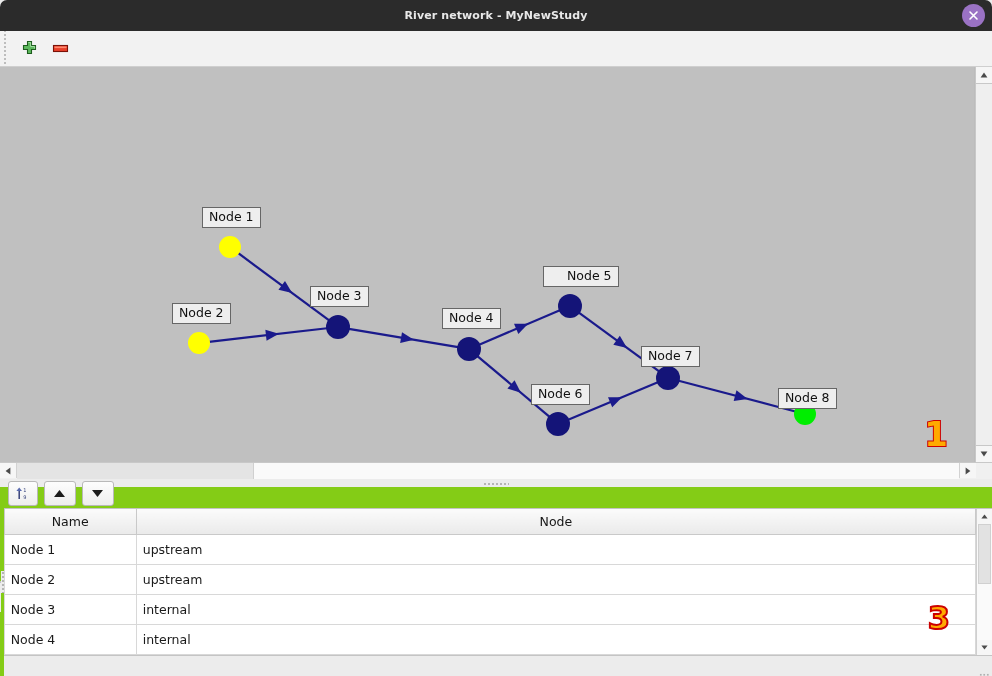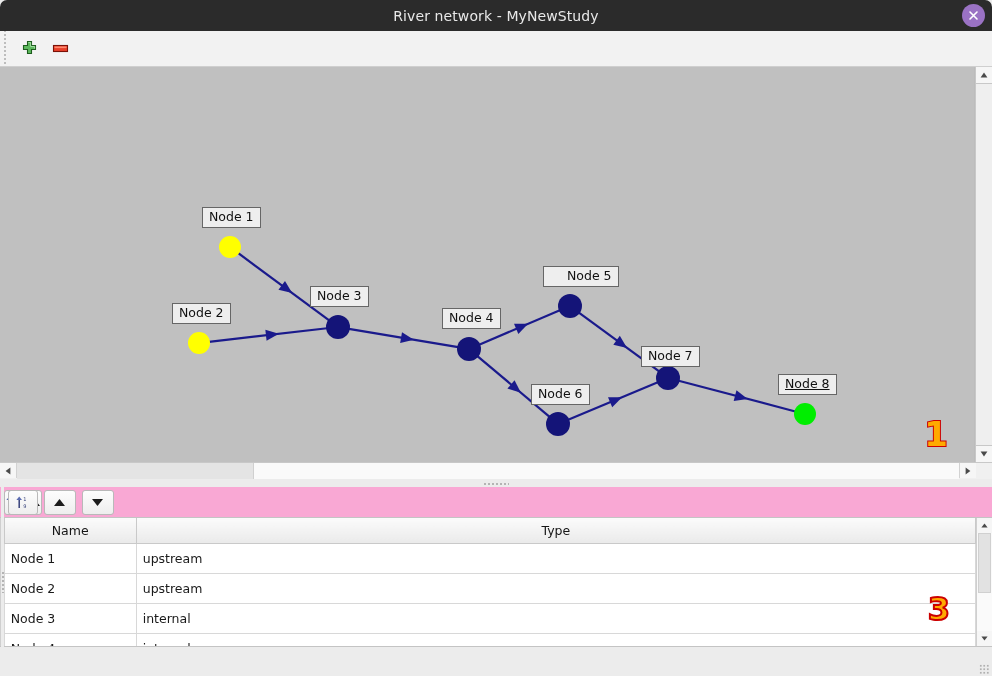--- a/index.html
+++ b/index.html
@@ -25,22 +25,22 @@
     background: #2b2b2b;
     border-top-left-radius: 7px;
     border-top-right-radius: 7px;
     flex: 0 0 auto;
     display: flex;
     align-items: center;
     justify-content: center;
   }
   .titlebar-text {
     color: #e8e8e8;
-    font-size: 14px;
-    font-weight: normal;
+    font-size: 11px;
+    font-weight: bold;
     letter-spacing: 0.1px;
     user-select: none;
   }
   .close-btn {
     position: absolute;
     right: 7px; top: 4px;
     width: 23px; height: 23px;
     border-radius: 50%;
     background: #9a72c4;
     display: flex; align-items: center; justify-content: center;
@@ -173,22 +173,23 @@
   .splitter-dots {
     width: 26px; height: 3px;
     background-image: radial-gradient(#b4b4b4 0.8px, transparent 0.8px);
     background-size: 4px 4px;
   }
 
   
   .bottom {
     flex: 1 1 auto;
     display: flex;
-    background: #f9a8d4;
+    background: #84cc16;
     min-height: 0;
+    align-items: center;
   }
   .panel {
     display: flex;
     flex-direction: column;
     min-width: 0;
   }
   .panel-left  { width: 711px; }
   .panel-div   { width: 5px; background: #ececec; display:flex; align-items:center; justify-content:center; cursor: col-resize;}
   .panel-div-dots {
     width: 3px; height: 22px;
@@ -375,21 +376,21 @@
           </g>
       </svg>
       <div id="labels-layer">
           <div class="node-label" style="left: 202px; top: 140px;">Node 1</div>
           <div class="node-label" style="left: 172px; top: 236px;">Node 2</div>
           <div class="node-label" style="left: 310px; top: 219px;">Node 3</div>
           <div class="node-label" style="left: 442px; top: 241px;">Node 4</div>
           <div class="node-label" style="left: 543px; top: 199px; padding-left: 23px;">Node 5</div>
           <div class="node-label" style="left: 531px; top: 317px;">Node 6</div>
           <div class="node-label" style="left: 641px; top: 279px;">Node 7</div>
-          <div class="node-label" style="left: 778px; top: 307px; text-decoration: underline;">Node 8</div>
+          <div class="node-label" style="left: 778px; top: 321px;">Node 8</div>
         </div>
       <div class="annot" style="right:26px; bottom:8px;">1</div>
     </div>
     <div class="vscroll">
       <div class="sb-btn">
         <svg width="8" height="6" viewBox="0 0 8 6">
           <path d="M4 0.6 L7.4 5.4 L0.6 5.4 z" fill="#4a4a4a"></path>
         </svg>
       </div>
       <div class="sb-track"></div>
@@ -487,21 +488,21 @@
       <div class="table-outer">
         <div class="table-scrollarea">
           <table class="grid" id="nodes-table">
             <colgroup>
                 <col style="width:132px">
                 <col style="width:auto">
               </colgroup>
             <thead>
                 <tr id="nodes-head">
                   <th>Name</th>
-                  <th>Type</th>
+                  <th>Node</th>
                 </tr>
               </thead>
             <tbody id="nodes-body">
                 <tr>
                   <td>Node 1</td>
                   <td>upstream</td>
                 </tr>
                 <tr>
                   <td>Node 2</td>
                   <td>upstream</td>

